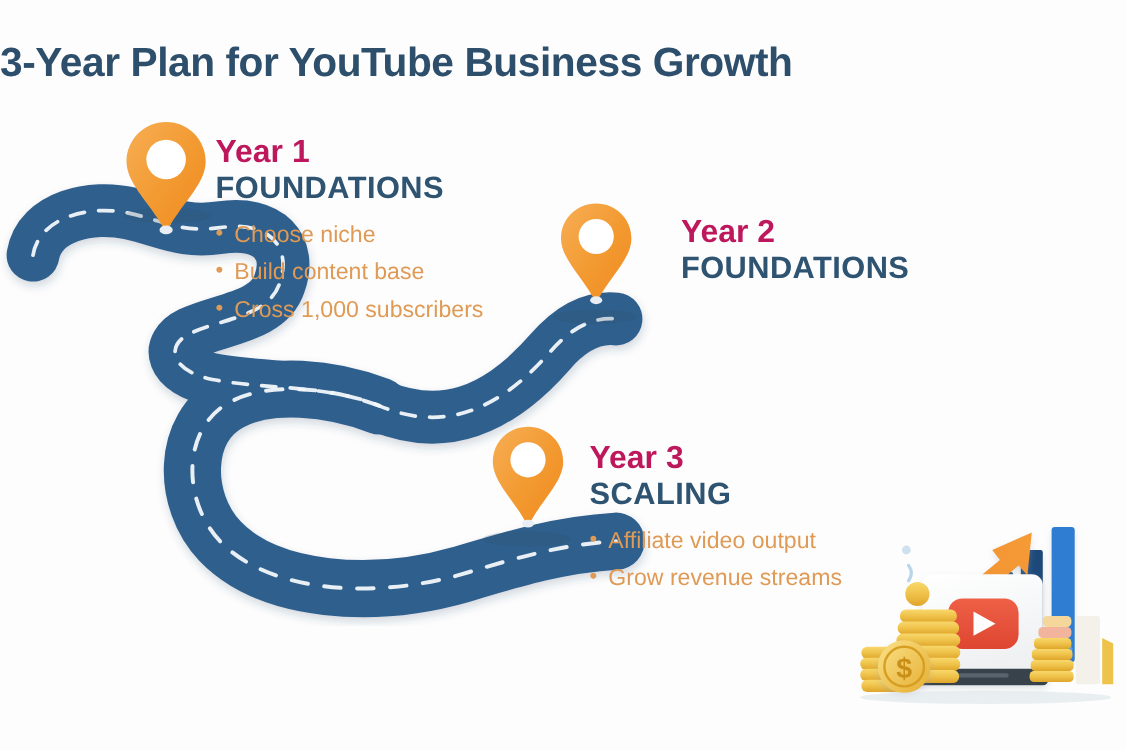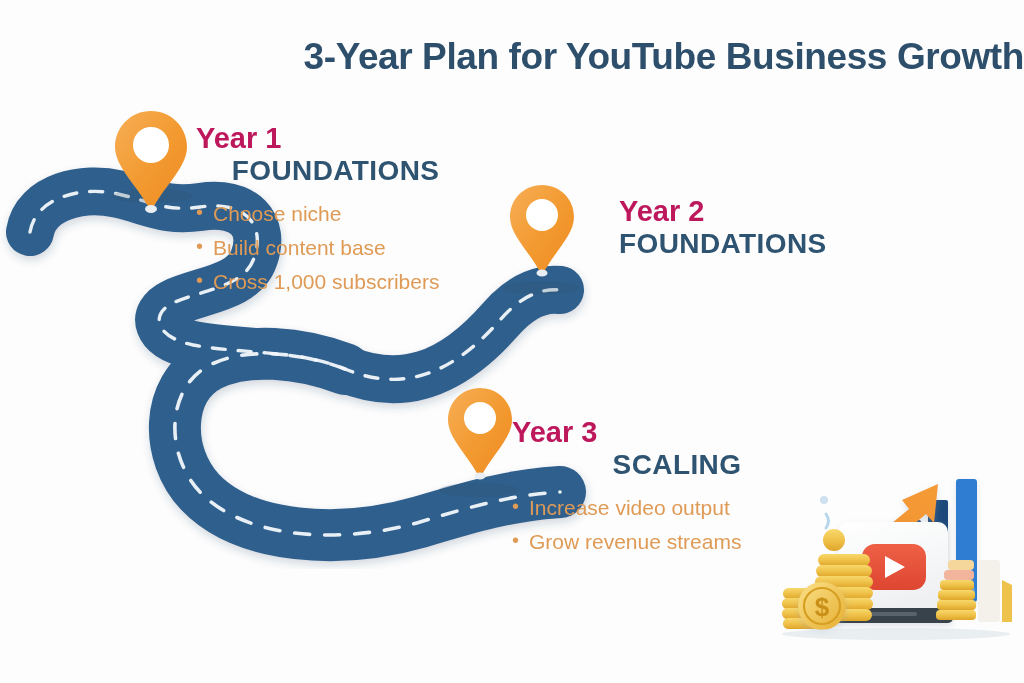--- a/index.html
+++ b/index.html
@@ -17,21 +17,21 @@
     background: #fdfdfd;
     overflow: hidden;
   }
 
   
   #page-title {
     position: absolute;
     left: 0;
     top: 36px;
     width: 1024px;
-    text-align: right;
+    text-align: left;
     font-size: 37px;
     font-weight: bold;
     letter-spacing: -0.4px;
     color: #2d4f6b;
     white-space: nowrap;
   }
 
   
   #road-svg {
     position: absolute;
@@ -52,21 +52,20 @@
     line-height: 1.12;
     white-space: nowrap;
   }
   .m-phase {
     font-size: 28px;
     font-weight: bold;
     letter-spacing: 0.4px;
     color: #2f5472;
     line-height: 1.18;
     white-space: nowrap;
-    text-align: right;
   }
   .m-list {
     list-style: none;
     margin: 9px 0 0 0;
     padding: 0;
   }
   .m-list li {
     position: relative;
     padding-left: 17px;
     font-size: 21px;
@@ -79,21 +78,21 @@
     position: absolute;
     left: 0;
     top: -1px;
     font-size: 20px;
     color: #df9a55;
   }
 
   
   #milestone-year1 { left: 196px; top: 122px; }
   #milestone-year2 { left: 619px; top: 195px; }
-  #milestone-year3 { left: 512px; top: 400px; margin-top: 16px; }
+  #milestone-year3 { left: 536px; top: 400px; }
 
   
   .pin {
     position: absolute;
   }
 
   
   #pin-year1 { left: 110px; top: 108px; width: 82px; height: 108px; }
   #pin-year2 { left: 505px; top: 182px; width: 74px; height: 98px; }
   #pin-year3 { left: 443px; top: 385px; width: 74px; height: 98px; }
@@ -222,21 +221,21 @@
 
   <div class="milestone" id="milestone-year2">
     <div class="m-year">Year 2</div>
     <div class="m-phase">FOUNDATIONS</div>
   </div>
 
   <div class="milestone" id="milestone-year3">
     <div class="m-year">Year 3</div>
     <div class="m-phase">SCALING</div>
     <ul class="m-list">
-      <li>Increase video output</li>
+      <li>Affiliate video output</li>
       <li>Grow revenue streams</li>
     </ul>
   </div>
 
   <svg id="illustration" viewBox="0 0 246 200">
     <defs>
       <linearGradient id="coinG" x1="0" y1="0" x2="0" y2="1">
         <stop offset="0%" stop-color="#f8d86b"></stop>
         <stop offset="50%" stop-color="#efc24a"></stop>
         <stop offset="100%" stop-color="#dfa52a"></stop>

